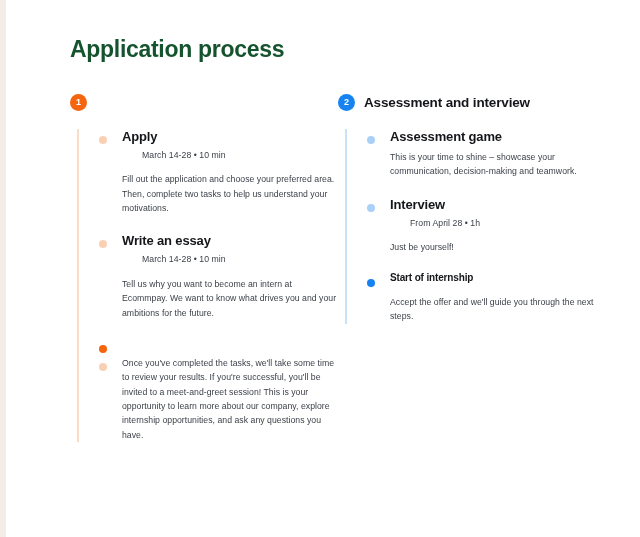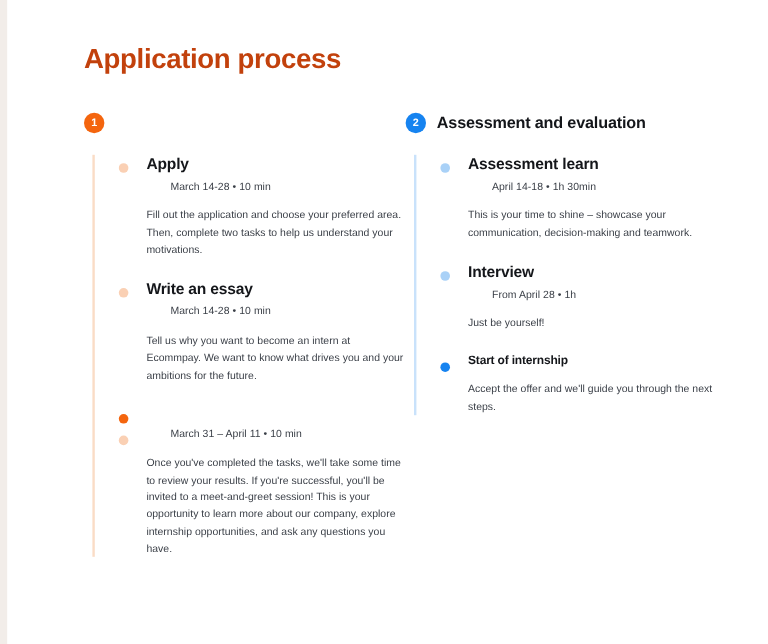--- a/index.html
+++ b/index.html
@@ -29,21 +29,21 @@
     top: 0;
     width: 640px;
     height: 537px;
     box-sizing: border-box;
     padding: 36px 40px 0 70px;
   }
   .page-title {
     font-size: 23px;
     font-weight: bold;
     letter-spacing: -0.3px;
-    color: #c2410c;
+    color: #14532d;
     margin: 0 0 30px 0;
     line-height: 1.2;
   }
   .columns {
     display: flex;
     align-items: flex-start;
     gap: 0;
   }
   .column {
     width: 268px;
@@ -173,39 +173,37 @@
           <div class="step-meta">March 14-28  •  10 min</div>
           <p class="step-body">Tell us why you want to become an intern at Ecommpay. We want to know what drives you and your ambitions for the future.</p>
         </div>
 
         <div class="step">
           <span class="dot active"></span>
         </div>
 
         <div class="step">
           <span class="dot"></span>
-          <div class="step-meta">March 31 – April 11  •  10 min</div>
           <p class="step-body">Once you've completed the tasks, we'll take some time to review your results. If you're successful, you'll be invited to a meet-and-greet session! This is your opportunity to learn more about our company, explore internship opportunities, and ask any questions you have.</p>
         </div>
 
       </div>
     </div>
 
     <div class="column right">
       <div class="group-header">
         <span class="badge blue">2</span>
-        <span class="group-title">Assessment and evaluation</span>
+        <span class="group-title">Assessment and interview</span>
       </div>
       <div class="spacer-top"></div>
       <div class="timeline blue">
 
         <div class="step">
           <span class="dot"></span>
-          <div class="step-title">Assessment learn</div>
-          <div class="step-meta">April 14-18  •  1h 30min</div>
+          <div class="step-title">Assessment game</div>
           <p class="step-body">This is your time to shine – showcase your communication, decision-making and teamwork.</p>
         </div>
 
         <div class="step">
           <span class="dot"></span>
           <div class="step-title">Interview</div>
           <div class="step-meta">From April 28  •  1h</div>
           <p class="step-body">Just be yourself!</p>
         </div>
 

